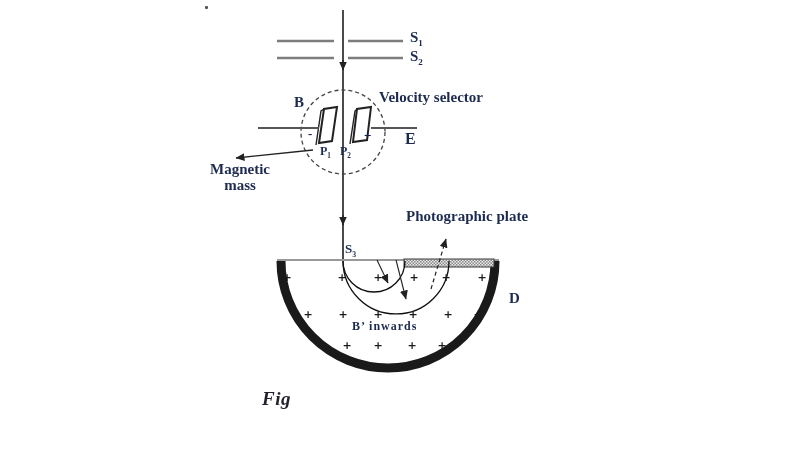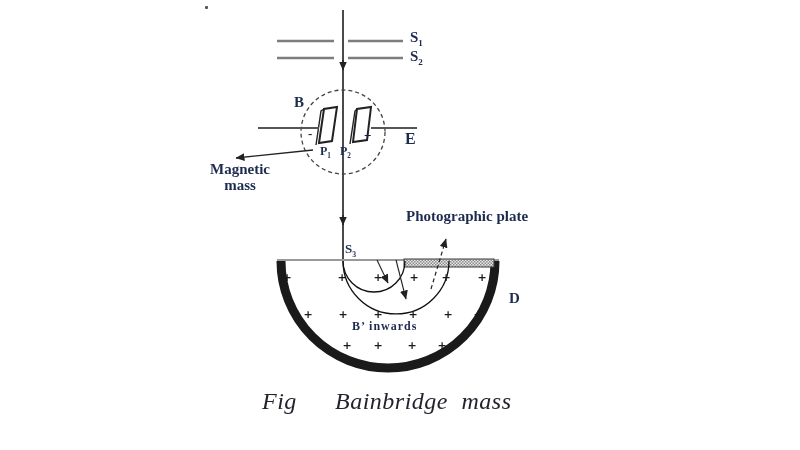--- a/index.html
+++ b/index.html
@@ -11,21 +11,21 @@
   .lbl{
     position:absolute;color:#1d2b4f;font-weight:bold;font-size:15px;line-height:1.05;
     white-space:nowrap;font-family:"Liberation Serif","DejaVu Serif",serif;
   }
   .lbl sub{font-size:0.6em;line-height:0;}
   .sign{font-size:13px;color:#10204a;}
   .small{font-size:12px;}
   .mag{text-align:center;width:72px;white-space:normal;}
   .binw{font-size:12px;letter-spacing:1px;}
   .caption{
-    position:absolute;color:#23232e;font-style:italic;font-size:24px;font-weight:400;
+    position:absolute;color:#23232e;font-style:italic;font-size:19px;font-weight:700;
     letter-spacing:0.5px;white-space:nowrap;text-align:right;
   }
   .cap-wide{word-spacing:7px;}
   .fmark{
     position:absolute;transform:translate(-50%,-50%);
     font-family:"DejaVu Sans",sans-serif;font-weight:bold;font-size:11px;color:#1a1a1a;
   }
   .straydot{position:absolute;width:3px;height:3px;background:#555;border-radius:1px;}
 </style>
 </head>
@@ -84,20 +84,23 @@
   <div class="lbl" style="left:410px;top:30px;">
     <span>S</span><sub>1</sub>
   </div>
   <div class="lbl" style="left:410px;top:49px;">
     <span>S</span><sub>2</sub>
   </div>
 
   <div class="lbl" style="left:294px;top:95px;">
     <span>B</span>
   </div>
+  <div class="lbl" style="left:379px;top:90px;">
+    <span>Velocity selector</span>
+  </div>
   <div class="lbl" style="left:405px;top:131px;font-size:16px;">
     <span>E</span>
   </div>
 
   <div class="lbl sign" style="left:308px;top:127px;">
     <span>-</span>
   </div>
   <div class="lbl sign" style="left:364px;top:128px;">
     <span>+</span>
   </div>
@@ -126,23 +129,20 @@
     <span>D</span>
   </div>
 
   <div class="lbl binw" style="left:352px;top:320px;">
     <span>B’ inwards</span>
   </div>
 
   <div class="caption" style="left:262px;top:388px;">
     <span>Fig</span>
   </div>
-  <div class="caption cap-wide" style="left:335px;top:388px;">
-    <span>Bainbridge mass</span>
-  </div>
 
 <div class="fmark" style="left: 287px; top: 277px;">+</div>
     <div class="fmark" style="left: 342px; top: 277px;">+</div>
     <div class="fmark" style="left: 378px; top: 277px;">+</div>
     <div class="fmark" style="left: 414px; top: 277px;">+</div>
     <div class="fmark" style="left: 446px; top: 277px;">+</div>
     <div class="fmark" style="left: 482px; top: 277px;">+</div>
     <div class="fmark" style="left: 308px; top: 314px;">+</div>
     <div class="fmark" style="left: 343px; top: 314px;">+</div>
     <div class="fmark" style="left: 378px; top: 314px;">+</div>

